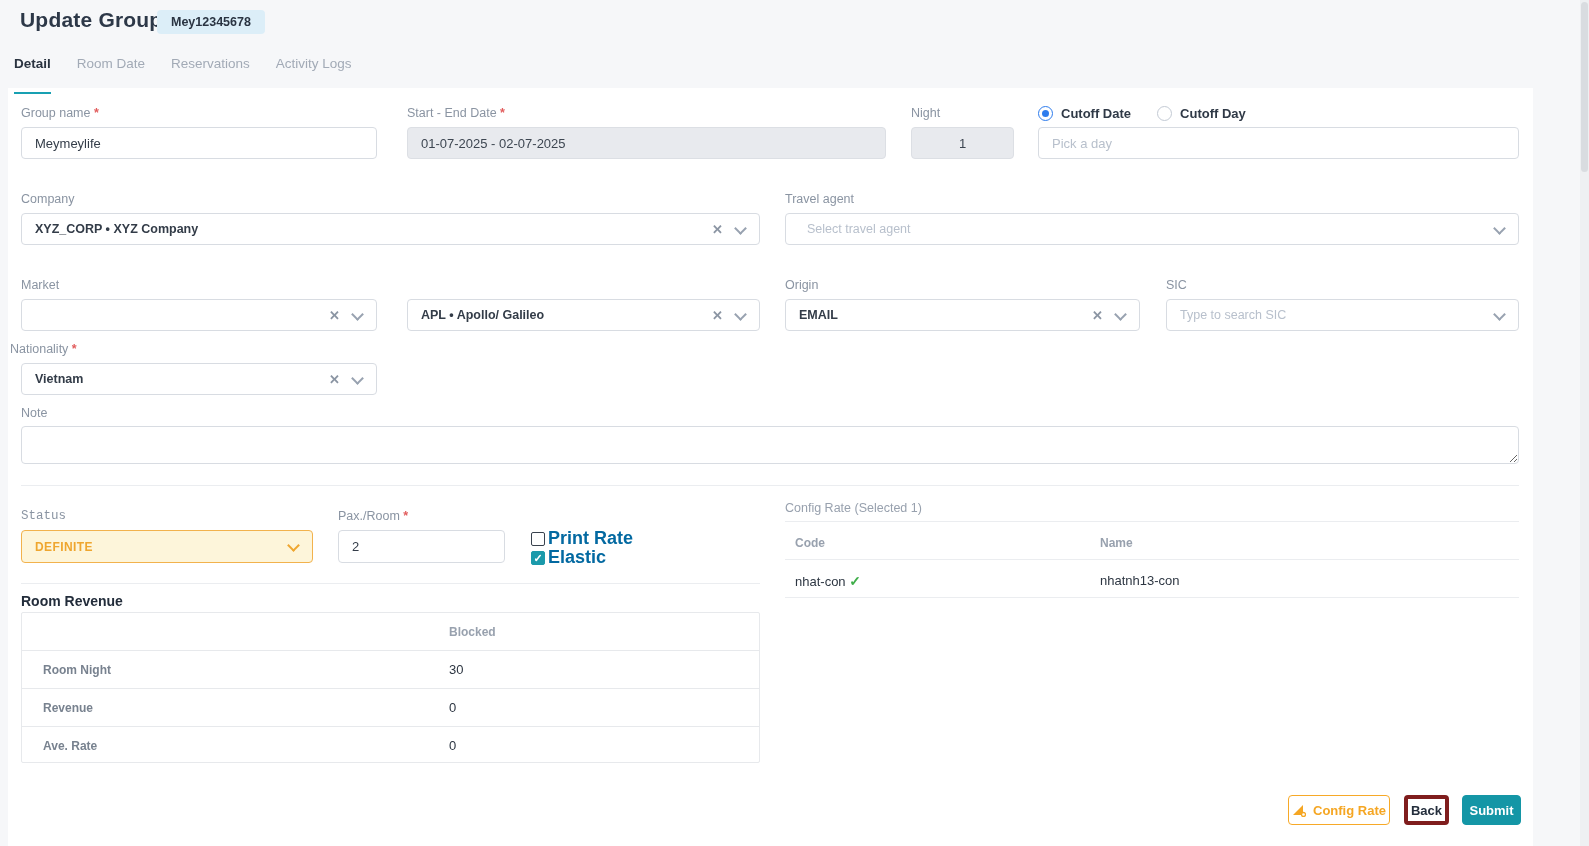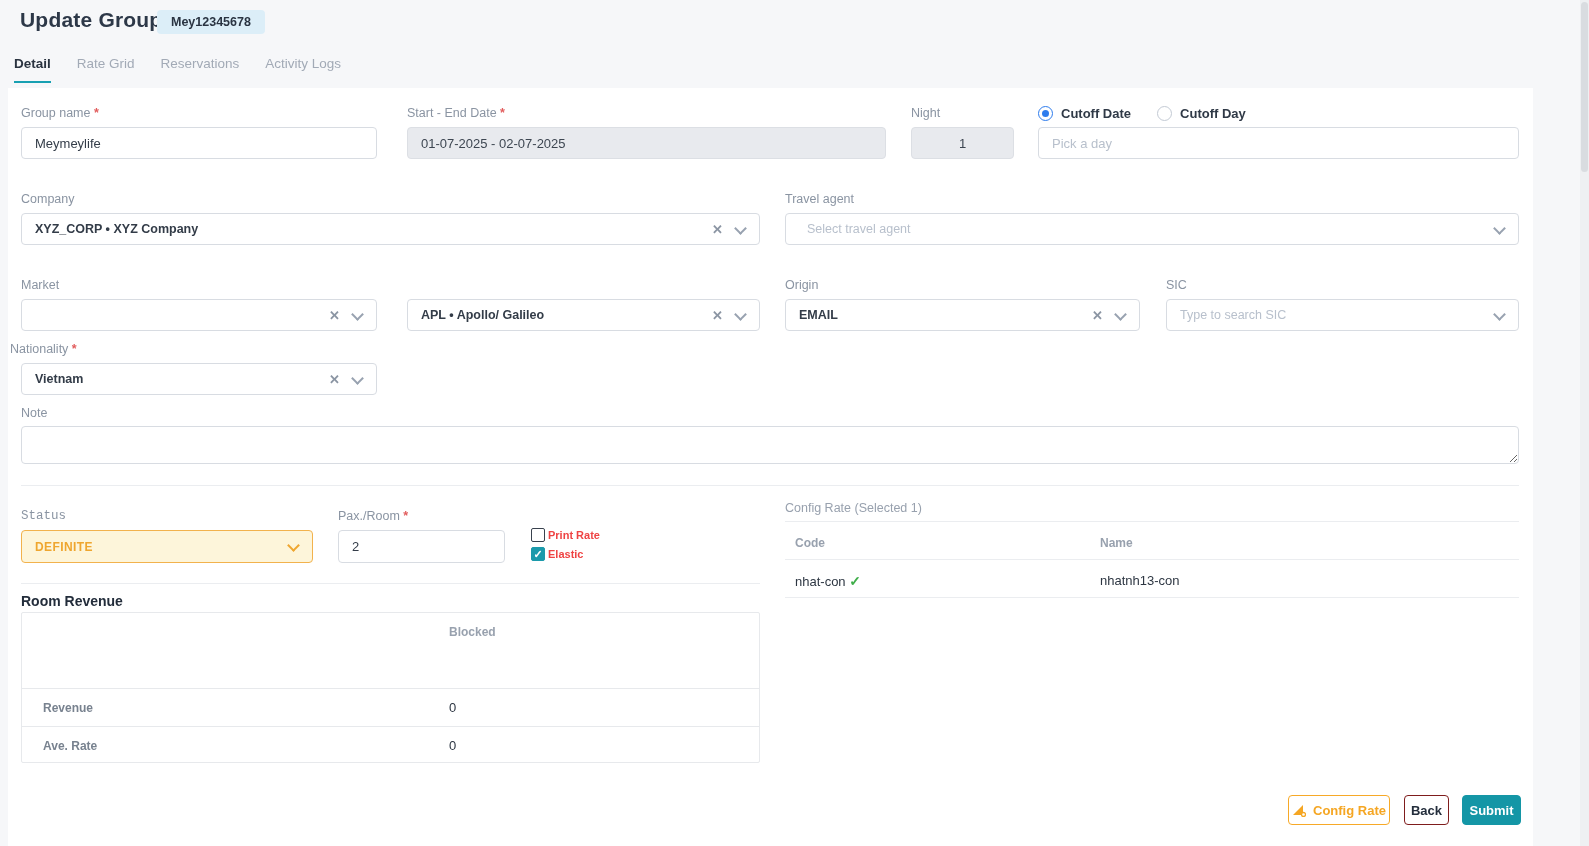--- a/index.html
+++ b/index.html
@@ -3,21 +3,21 @@
 <meta charset="utf-8">
 <style>
   * { margin:0; padding:0; box-sizing:border-box; }
   html,body { width:1589px; height:846px; }
   body { font-family:"Liberation Sans", sans-serif; background:#f6f7f9; position:relative; overflow:hidden; color:#333c48; }
   .panel { position:absolute; left:8px; top:88px; width:1525px; height:758px; background:#ffffff; }
   .abs { position:absolute; }
   .page-title { left:20px; top:8px; font-size:21px; font-weight:700; color:#2d3848; letter-spacing:.2px; }
   .badge { left:157px; top:10px; height:24px; padding:0 14px; background:#dceef8; border-radius:4px; display:flex; align-items:center; font-size:12.5px; font-weight:600; color:#2a3442; }
   .tabs { left:14px; top:56px; display:flex; gap:26px; font-size:13.5px; }
-  .tab { color:#a2aab6; padding-bottom:10px; cursor:pointer; }
+  .tab { color:#a2aab6; padding-bottom:21px; cursor:pointer; }
   .tab.active { color:#2a3340; font-weight:700; border-bottom:2px solid #18a0b2; }
   .lbl { font-size:12.5px; color:#8a94a2; }
   .req::after { content:" *"; color:#e25d5d; font-weight:700; }
   .inp { background:#fff; border:1px solid #d8dce2; border-radius:4px; height:32px; font-size:13px; color:#333c48; padding:0 13px; font-family:"Liberation Sans", sans-serif; display:flex; align-items:center; }
   input.inp { width:100%; }
   input.inp::placeholder, textarea::placeholder { color:#b8c0cc; }
   .disabled { background:#e8eaee; border-color:#dcdfe4; color:#3d4651; }
   .sel { justify-content:space-between; cursor:pointer; }
   .sel .val { font-size:12.5px; font-weight:700; color:#333c48; }
   .sel .ph { font-size:12.5px; color:#b8c0cc; }
@@ -25,52 +25,52 @@
   .xicon { font-size:13px; color:#8b95a3; font-weight:700; cursor:pointer; }
   .chev { width:11px; height:11px; position:relative; display:inline-block; }
   .chev::before { content:""; position:absolute; left:1px; top:0; width:7px; height:7px; border-right:2px solid #98a2b0; border-bottom:2px solid #98a2b0; transform:rotate(45deg); }
   .chev.orange::before { border-color:#efa62f; }
   .radio { width:15px; height:15px; border-radius:50%; border:1px solid #c3cad4; background:#fff; display:inline-block; cursor:pointer; flex:none; }
   .radio.sel-r { border-color:#2e7ced; }
   .radio.sel-r::after { content:""; display:block; width:7px; height:7px; margin:3px; border-radius:50%; background:#2e7ced; }
   .radio-lbl { font-size:13px; color:#2f3946; font-weight:600; }
   .cb { width:14px; height:14px; border:1.5px solid #39424e; border-radius:2px; background:#fff; display:inline-block; flex:none; cursor:pointer; }
   .cb.checked { background:#1b9aab; border-color:#1b9aab; color:#fff; font-size:11px; line-height:13px; text-align:center; font-weight:700; }
-  .cb-lbl { font-size:11px; color:#ef4444; font-weight:600; }
+  .cb-lbl { font-size:18px; color:#0369a1; font-weight:600; }
   textarea.note { left:21px; top:426px; width:1498px; height:38px; border:1px solid #d8dce2; border-radius:4px; resize:vertical; font-family:"Liberation Sans", sans-serif; font-size:13px; padding:8px 13px; color:#333c48; position:absolute; }
   .divider { background:#ebedf0; height:1px; }
   .status-sel { background:#fdf5da; border:1px solid #f2b24d; color:#efa62f; font-weight:700; font-size:12px; letter-spacing:.4px; }
   .sec-title { font-size:12.5px; color:#98a1ae; }
   .th { font-size:12px; color:#98a1ae; font-weight:600; }
   .td-code { font-size:13px; color:#2d3642; }
   .check { color:#3fae4a; font-size:14px; font-weight:700; }
   .rr-title { font-size:14px; font-weight:700; color:#232d3b; }
   .rr-table { left:21px; top:612px; width:739px; height:151px; border:1px solid #e7e9ec; border-radius:2px; }
   .rr-row { position:absolute; left:0; width:100%; height:38px; border-top:1px solid #e7e9ec; display:flex; align-items:center; }
   .rr-row:first-child { border-top:none; }
   .rr-lbl { font-size:12px; color:#78828f; font-weight:600; padding-left:21px; width:427px; }
   .rr-val { font-size:13px; color:#2d3642; }
   .btn { height:30px; border-radius:4px; display:flex; align-items:center; justify-content:center; font-size:13px; font-weight:700; cursor:pointer; background:#fff; }
   .btn-config { border:1px solid #f7a928; color:#f5a623; gap:7px; }
-  .btn-back { border:1px solid #7f1d1d; color:#242e3c; }
+  .btn-back { border:4px solid #7f1d1d; color:#242e3c; }
   .btn-submit { background:#1496a6; color:#fff; border:1px solid #1496a6; }
   .scrollbar { position:absolute; right:0; top:0; width:9px; height:846px; background:#eef0f2; }
   .thumb { position:absolute; right:1px; top:2px; width:7px; height:170px; border-radius:4px; background:#d9dce0; }
 </style>
 </head>
 <body>
 
 <div class="panel"></div>
 
 <div class="abs page-title">Update Group</div>
 <div class="abs badge">Mey12345678</div>
 
 <div class="abs tabs">
   <div class="tab active">Detail</div>
-  <div class="tab">Rate Grid</div>
+  <div class="tab">Room Date</div>
   <div class="tab">Reservations</div>
   <div class="tab">Activity Logs</div>
 </div>
 
 <div class="abs lbl req" style="left:21px;top:106px;">Group name</div>
 <div class="abs" style="left:21px;top:127px;width:356px;">
   <input class="inp" value="Meymeylife" style="">
 </div>
 
 <div class="abs lbl req" style="left:407px;top:106px;">Start - End Date</div>
@@ -190,20 +190,24 @@
 </div>
 <div class="abs divider" style="left:785px;top:597px;width:734px;"></div>
 
 <div class="abs divider" style="left:21px;top:583px;width:739px;"></div>
 <div class="abs rr-title" style="left:21px;top:593px;">Room Revenue</div>
 <div class="abs rr-table">
   <div class="rr-row" style="top:0;">
     <span class="rr-lbl"></span>
     <span class="th">Blocked</span>
   </div>
+  <div class="rr-row" style="top:37px;">
+    <span class="rr-lbl">Room Night</span>
+    <span class="rr-val">30</span>
+  </div>
   <div class="rr-row" style="top:75px;">
     <span class="rr-lbl">Revenue</span>
     <span class="rr-val">0</span>
   </div>
   <div class="rr-row" style="top:113px;">
     <span class="rr-lbl">Ave. Rate</span>
     <span class="rr-val">0</span>
   </div>
 </div>
 

